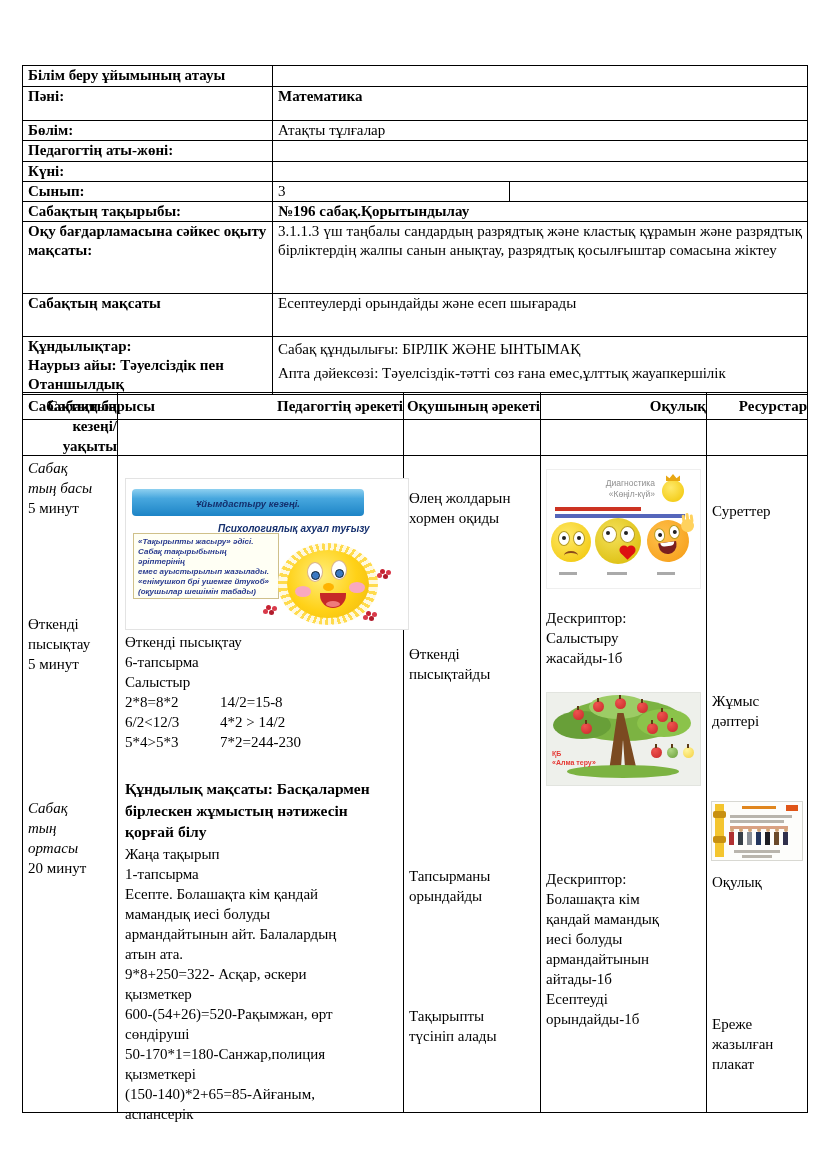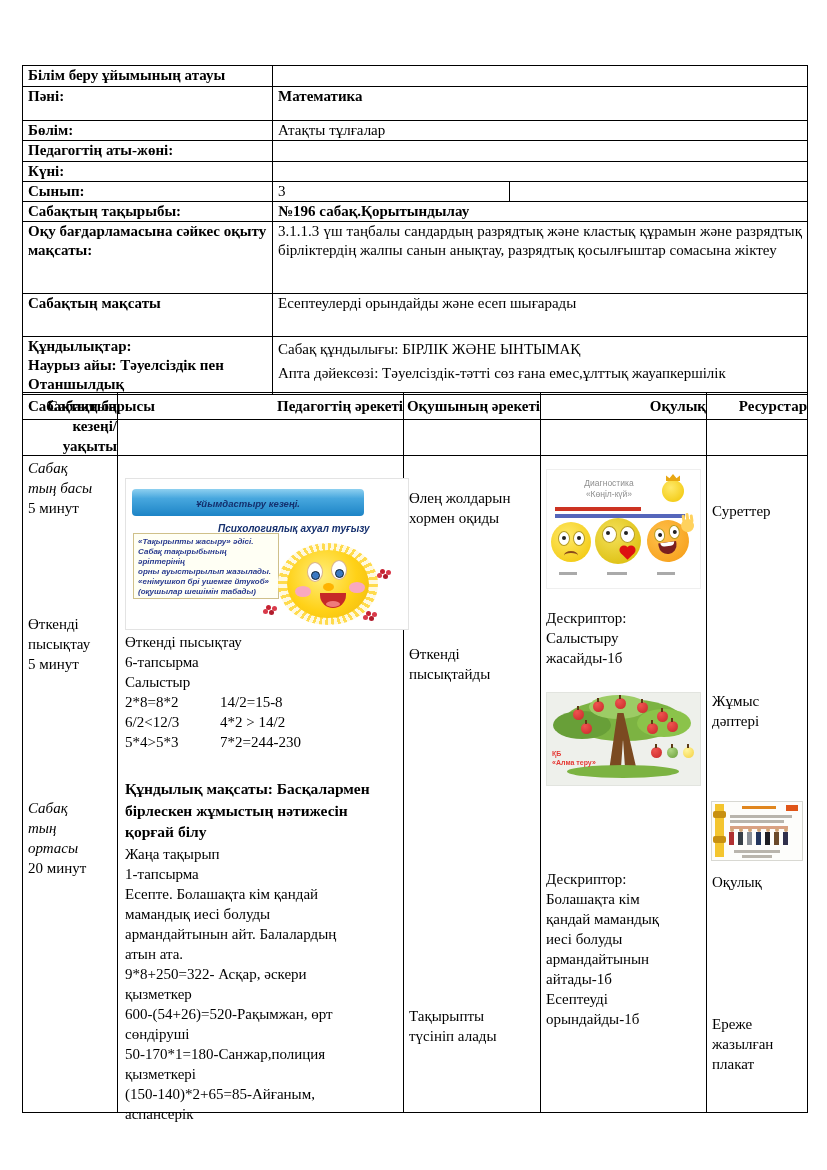--- a/index.html
+++ b/index.html
@@ -45,21 +45,21 @@
   .cheek{position:absolute;width:16px;height:11px;border-radius:50%;background:#f9a8c0;}
   .nose{position:absolute;left:36px;top:33px;width:11px;height:8px;border-radius:50%;background:#ffb300;}
   .mouth{position:absolute;left:33px;top:43px;width:26px;height:15px;background:#c62828;border-radius:0 0 26px 26px;}
   .mouth i{position:absolute;left:6px;bottom:1px;width:14px;height:6px;border-radius:50%;background:#ef7b7b;}
   .fl{position:absolute;width:5px;height:5px;border-radius:50%;background:#c62232;
       box-shadow:6px 1px 0 #d93a4a,3px 5px 0 #b01c2c,-3px 4px 0 #d93a4a;}
 
   
   .mood{position:absolute;left:5px;top:13px;width:153px;height:118px;background:#fff;border:1px solid #efefef;
         font-family:"Liberation Sans",sans-serif;}
-  .mood-title{position:absolute;left:16px;top:8px;width:92px;text-align:center;font-size:8.5px;line-height:11px;color:#8f8f8f;}
+  .mood-title{position:absolute;left:16px;top:8px;width:92px;text-align:right;font-size:8.5px;line-height:11px;color:#8f8f8f;}
   .crown-smiley{position:absolute;right:16px;top:10px;width:22px;height:22px;border-radius:50%;
         background:radial-gradient(circle at 40% 35%,#ffe96a,#f0c400);}
   .crown-smiley:before{content:"";position:absolute;top:-6px;left:4px;width:14px;height:7px;background:#e8a713;
         clip-path:polygon(0 100%,0 20%,25% 60%,50% 0,75% 60%,100% 20%,100% 100%);}
   .txtbar{position:absolute;height:4px;filter:blur(0.5px);}
   .smiley{position:absolute;border-radius:50%;}
   .sm-eye{position:absolute;background:#fff;border:1px solid #b59b20;border-radius:50%;}
   .sm-eye i{position:absolute;width:4px;height:4px;border-radius:50%;background:#222;left:3px;top:4px;}
   .sm-mouth-sad{position:absolute;width:14px;height:7px;border-top:2px solid #8a4a1a;border-radius:50%;}
   .heart{position:absolute;width:9px;height:9px;background:#d11;transform:rotate(45deg);}
@@ -187,21 +187,21 @@
         </div>
       </div>
 
       <div class="mcell c2 bcell">
 
         <div class="slide">
           <div class="slide-banner">Ұйымдастыру кезеңі.</div>
           <div class="slide-sub">Психологиялық ахуал туғызу</div>
           <div class="slide-box pre">«Тақырыпты жасыру» әдісі.
 Сабақ тақырыбының әріптерінің
-орны ауыстырылып жазылады.
+емес ауыстырылып жазылады.
 «енімушкоп брі ушемге йтукоб»
 (оқушылар шешімін табады)</div>
           <div class="sun">
             <div class="sun-rays"></div>
             <div class="sun-face">
               <div class="eye" style="left:20px;top:12px">
                   <i></i>
                 </div>
               <div class="eye" style="left:44px;top:10px">
                   <i></i>
@@ -245,20 +245,22 @@
 қызметкері
 (150-140)*2+65=85-Айғаным,
 аспансерік</div>
       </div>
 
       <div class="mcell c3 bcell">
         <div class="blk pre" style="top:32px">Өлең жолдарын
 хормен оқиды</div>
         <div class="blk pre" style="top:188px">Өткенді
 пысықтайды</div>
+        <div class="blk pre" style="top:410px">Тапсырманы
+орындайды</div>
         <div class="blk pre" style="top:550px">Тақырыпты
 түсініп алады</div>
       </div>
 
       <div class="mcell c4 bcell">
         <div class="mood">
           <div class="mood-title pre">Диагностика
 «Көңіл-күй»</div>
           <div class="crown-smiley"></div>
           <div class="txtbar" style="left:8px;top:37px;width:86px;background:#cc3322"></div>

